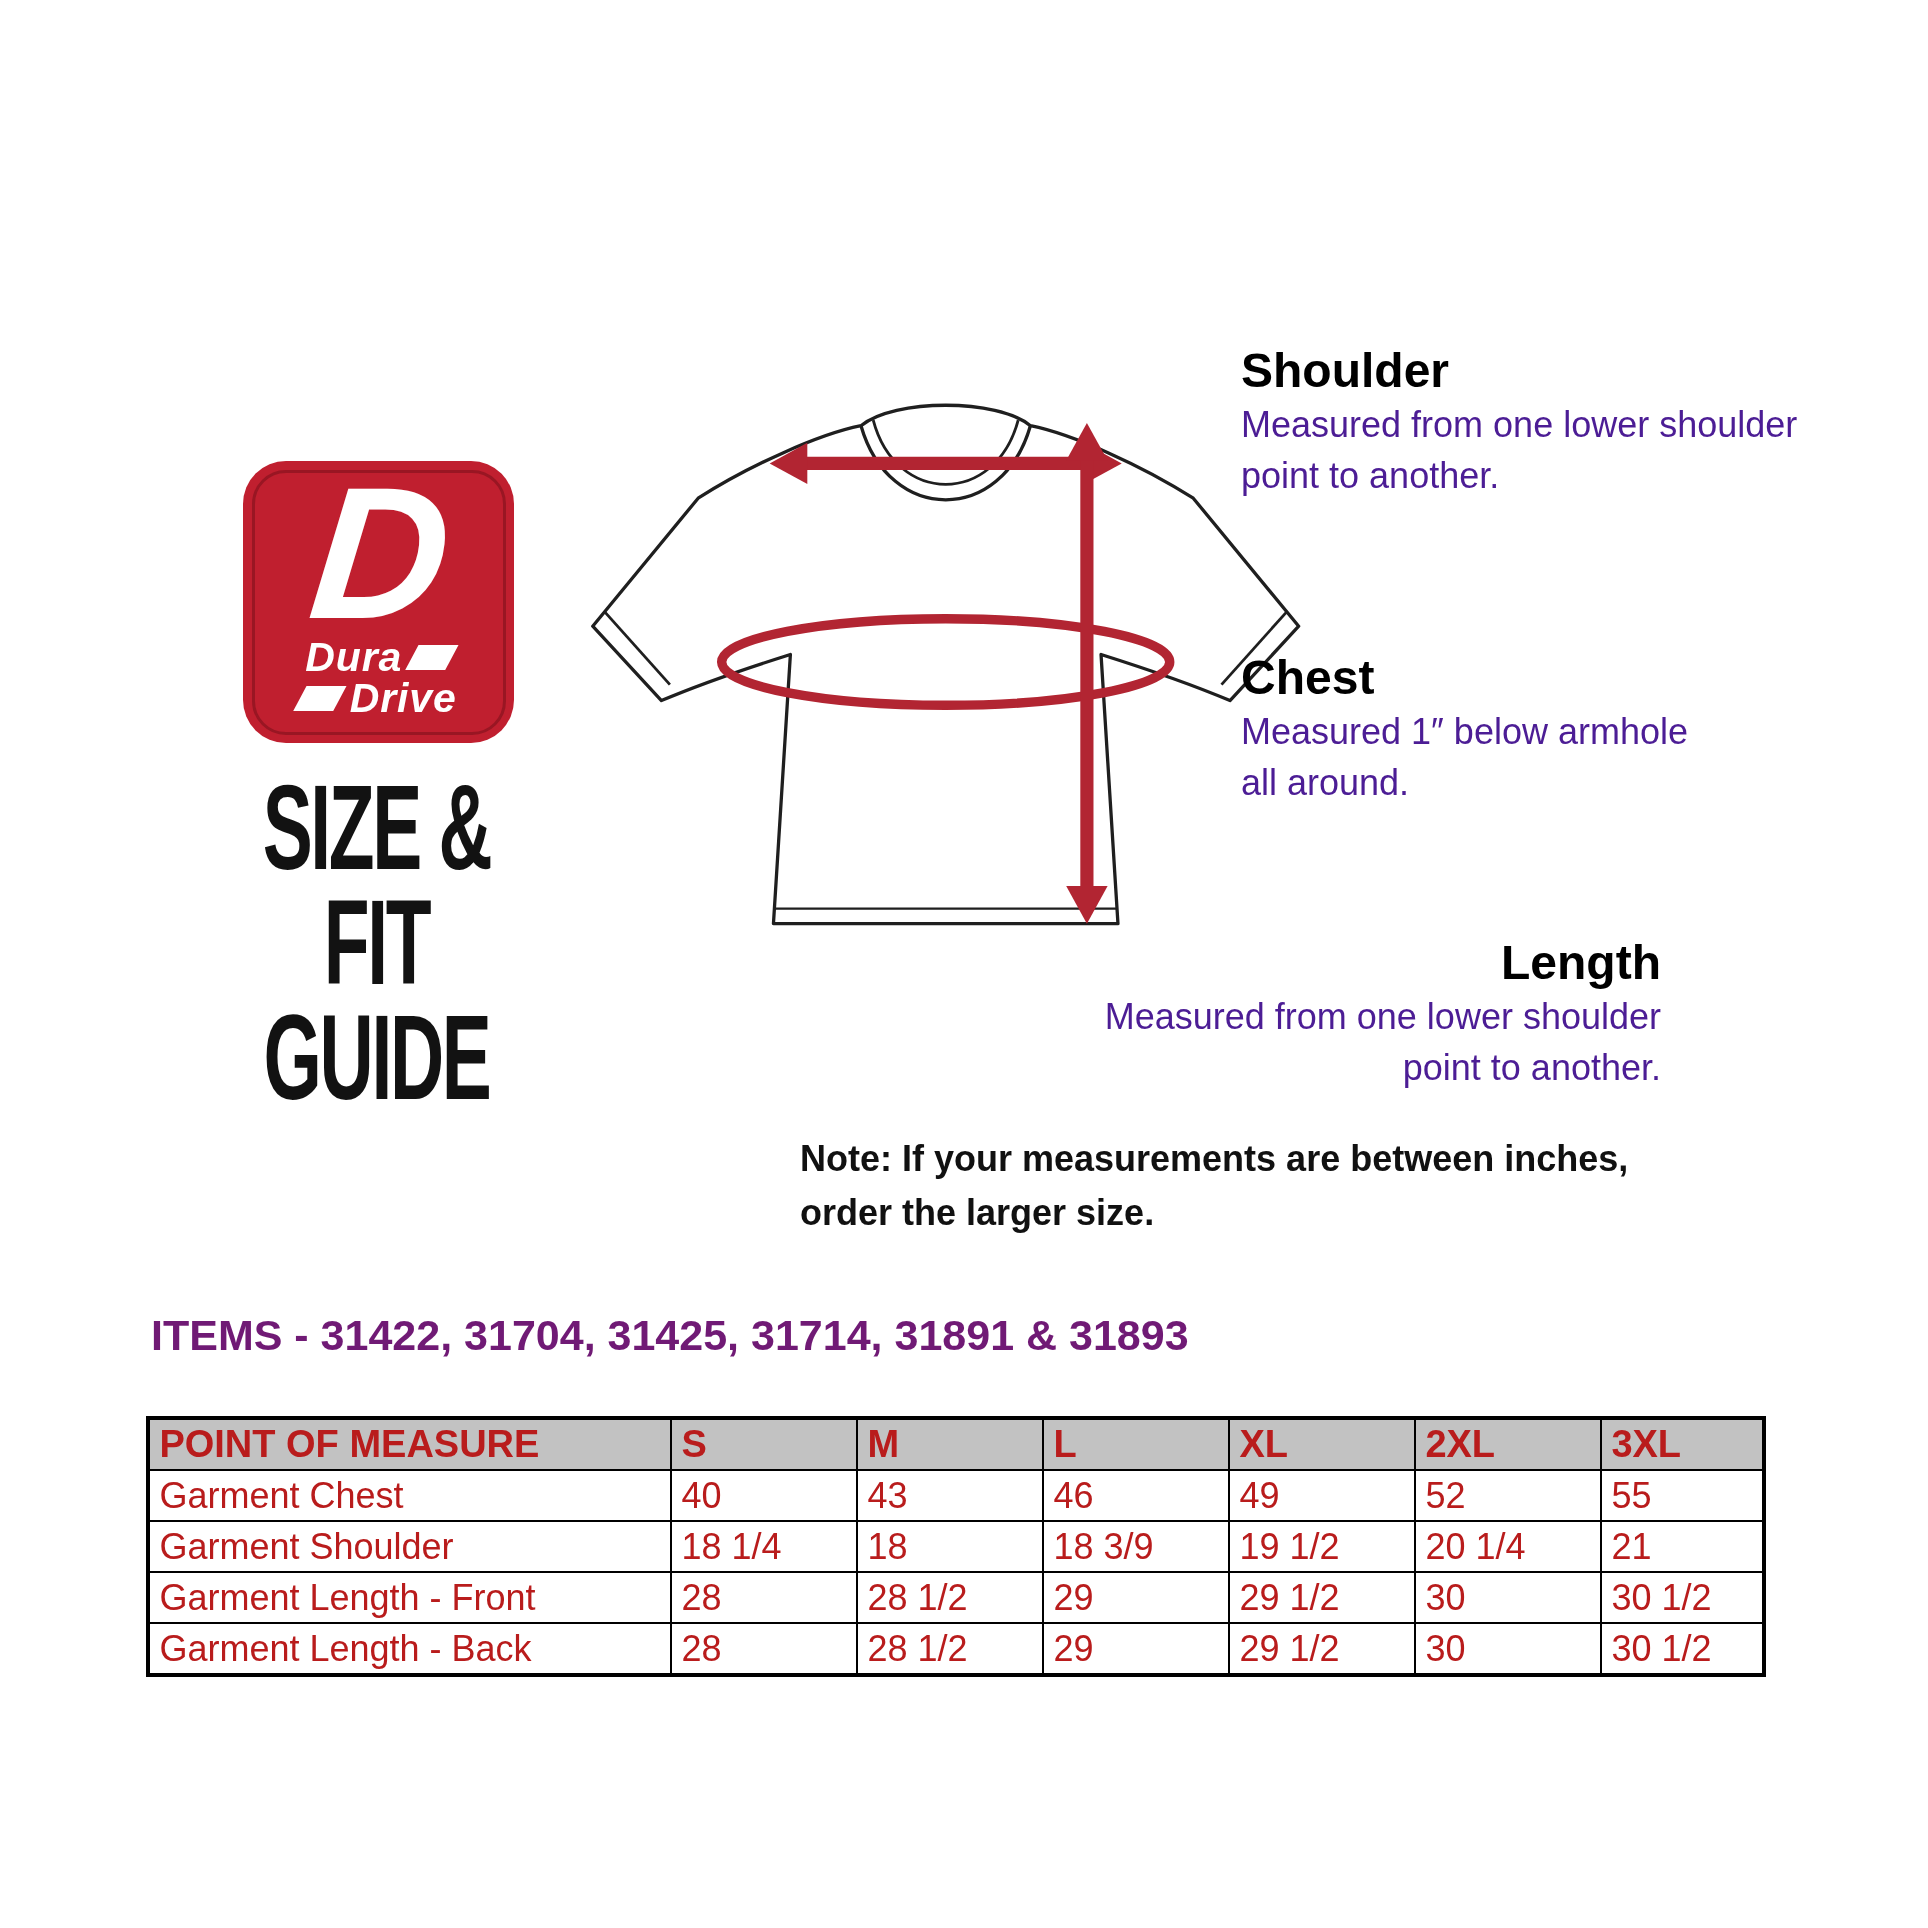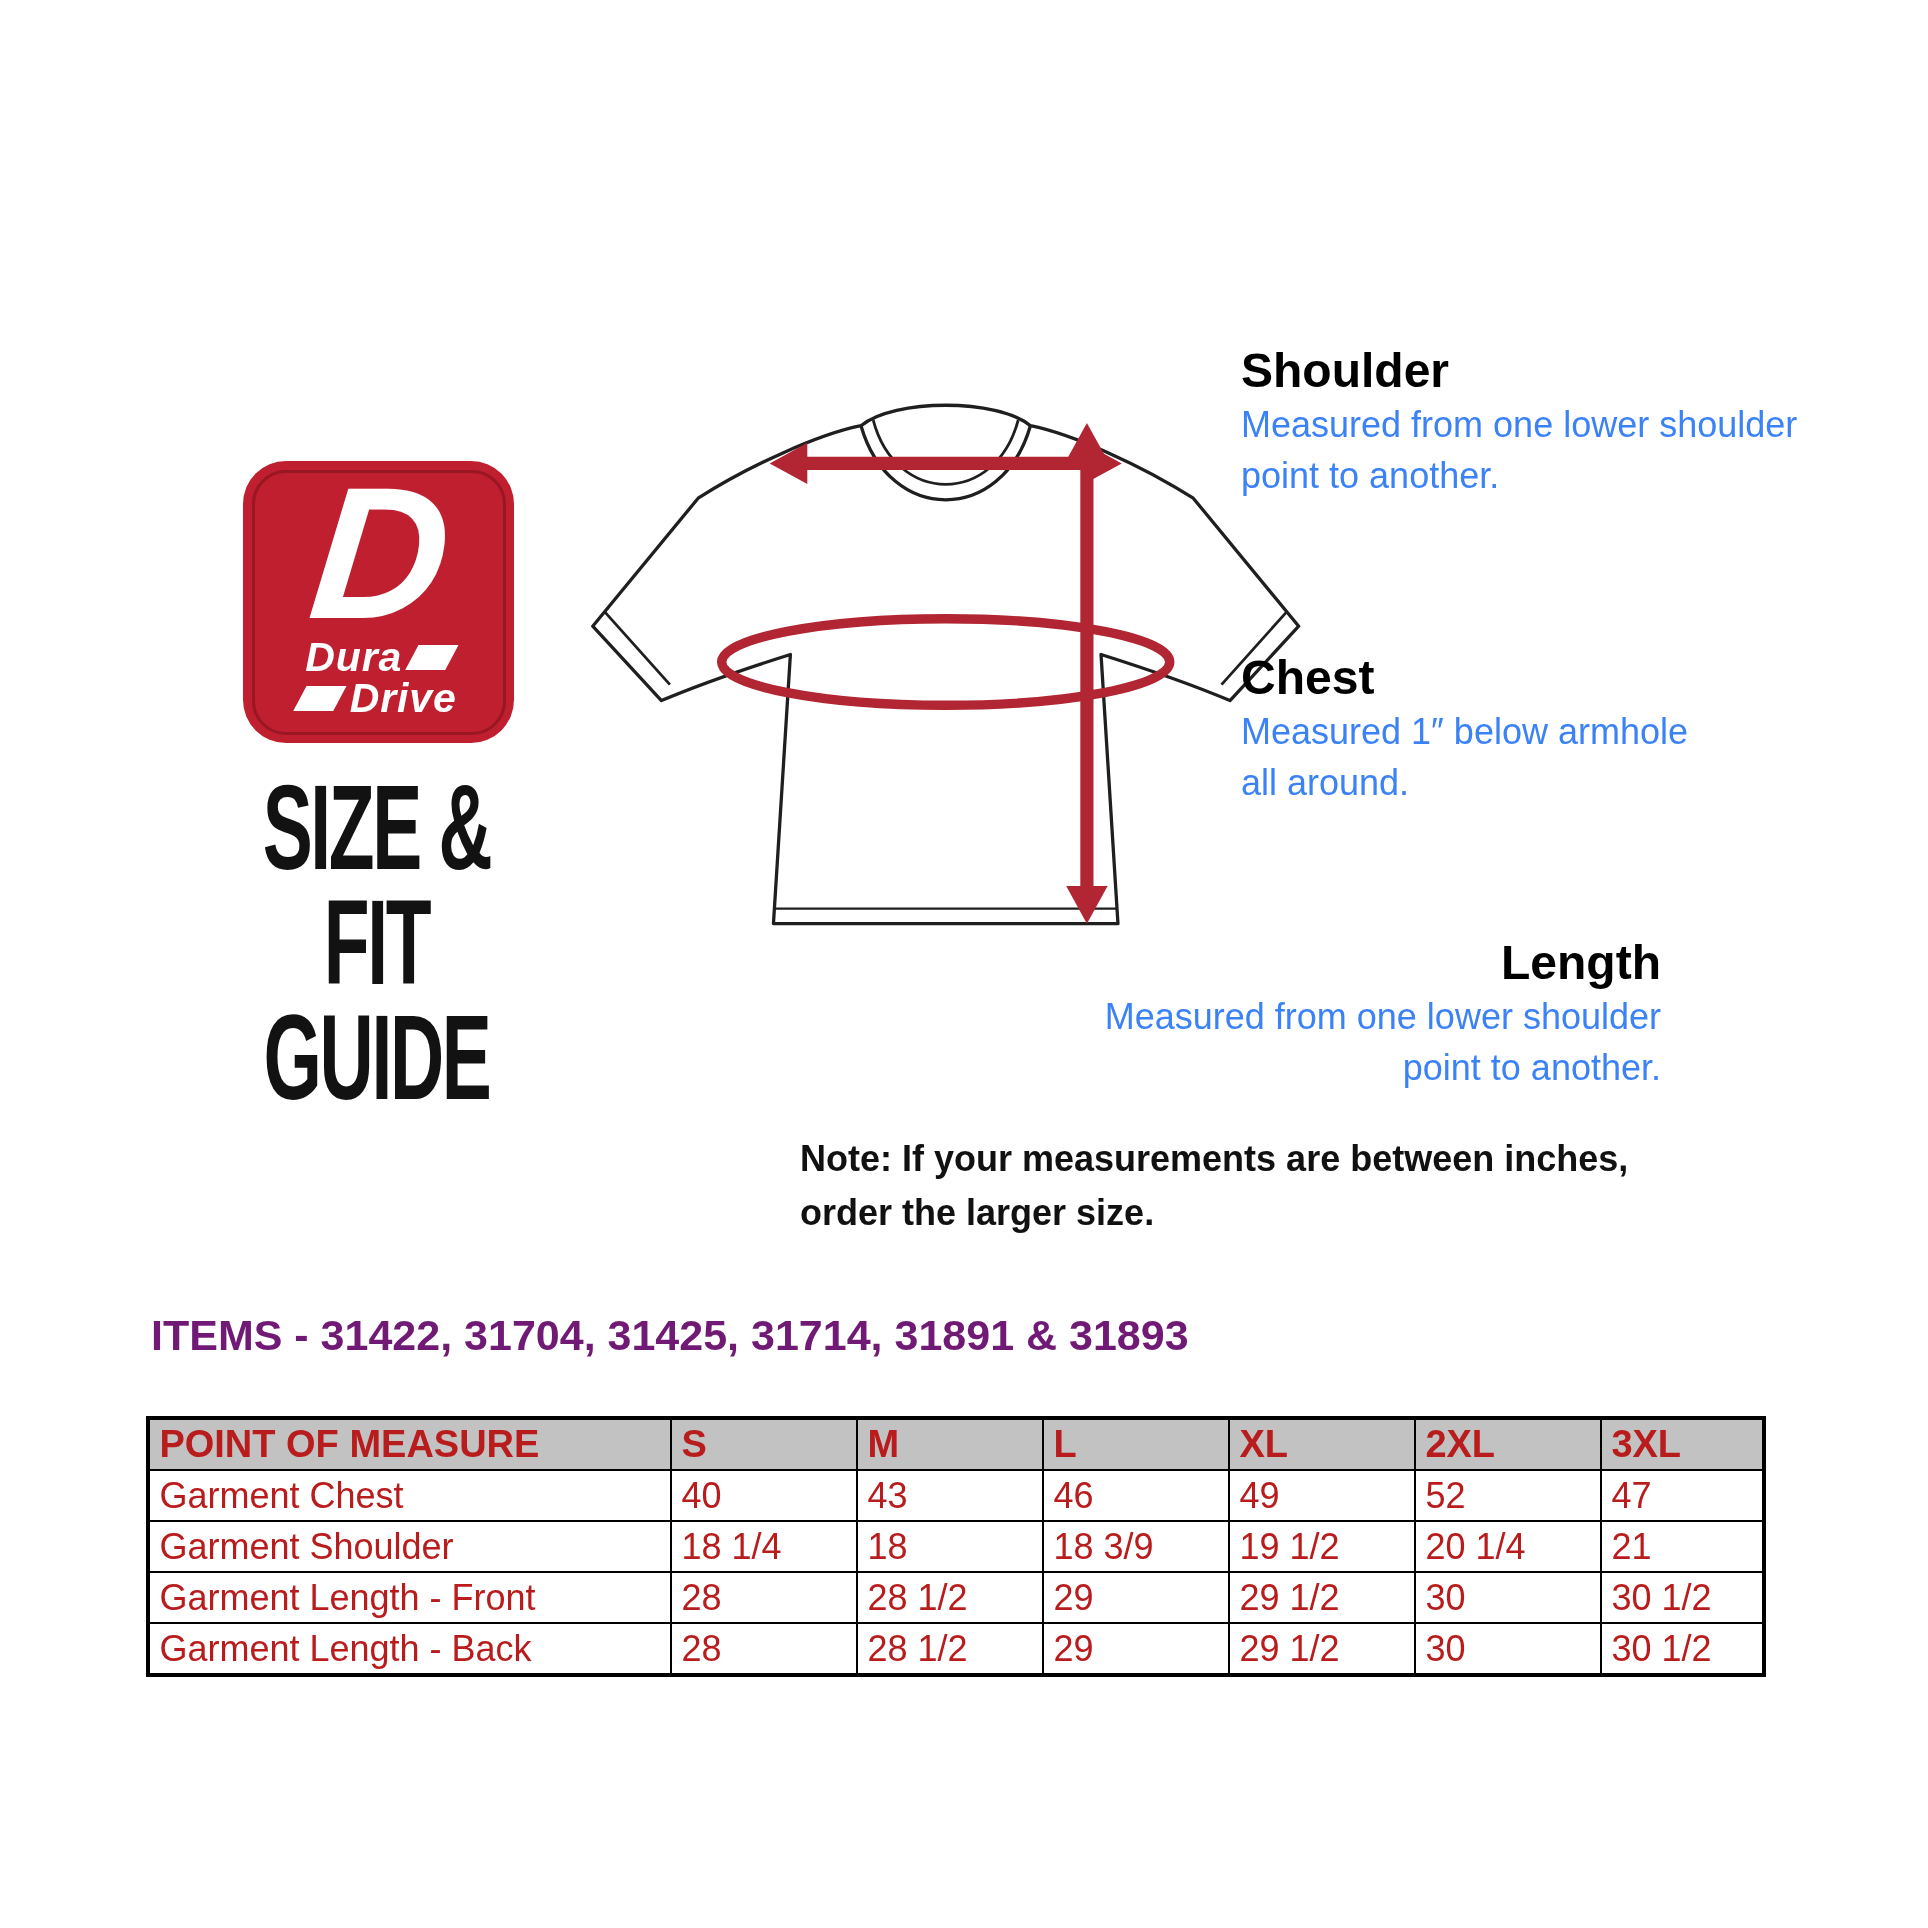--- a/index.html
+++ b/index.html
@@ -30,21 +30,21 @@
   
   .fit-title{
     position:absolute;left:113px;top:770px;width:527px;text-align:center;
     font-weight:700;color:#121212;font-size:121px;line-height:115px;letter-spacing:-3.8px;
     transform:scaleX(0.62);transform-origin:50% 0;
   }
   
   .tee-svg{position:absolute;left:508px;top:372px;width:866px;height:612px;}
   .anno{position:absolute;}
   .anno h3{margin:0 0 5.6px 0;font-size:48px;font-weight:700;color:#000000;line-height:45px;}
-  .anno p{margin:0;font-size:36px;font-weight:400;color:#3b82f6;line-height:51px;}
+  .anno p{margin:0;font-size:36px;font-weight:400;color:#4c1d95;line-height:51px;}
   .anno-shoulder{left:1241px;top:348px;width:565px;}
   .anno-chest{left:1241px;top:655px;width:471px;}
   .anno-length{left:1096px;top:940px;width:565px;text-align:right;}
   .note-block{position:absolute;left:800px;top:1132px;width:847px;}
   .note-block div{font-size:36px;font-weight:700;line-height:54px;color:#111;}
   
   .items-heading{position:absolute;left:151px;top:1311px;font-size:43px;font-weight:700;color:#701a75;}
   .units-note{position:absolute;left:151px;top:1373px;font-size:38px;font-weight:400;color:#1a1a1a;}
   .size-table{
     position:absolute;left:146px;top:1416px;width:1618px;
@@ -158,21 +158,21 @@
       </tr>
     </thead>
     <tbody>
       <tr>
         <td>Garment Chest</td>
         <td>40</td>
         <td>43</td>
         <td>46</td>
         <td>49</td>
         <td>52</td>
-        <td>47</td>
+        <td>55</td>
       </tr>
       <tr>
         <td>Garment Shoulder</td>
         <td>18 1/4</td>
         <td>18</td>
         <td>18 3/9</td>
         <td>19 1/2</td>
         <td>20 1/4</td>
         <td>21</td>
       </tr>

